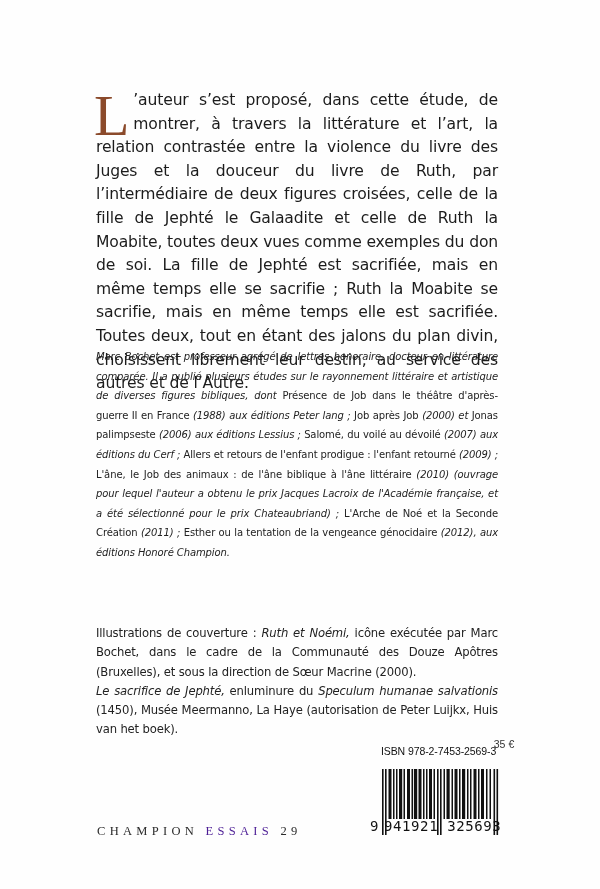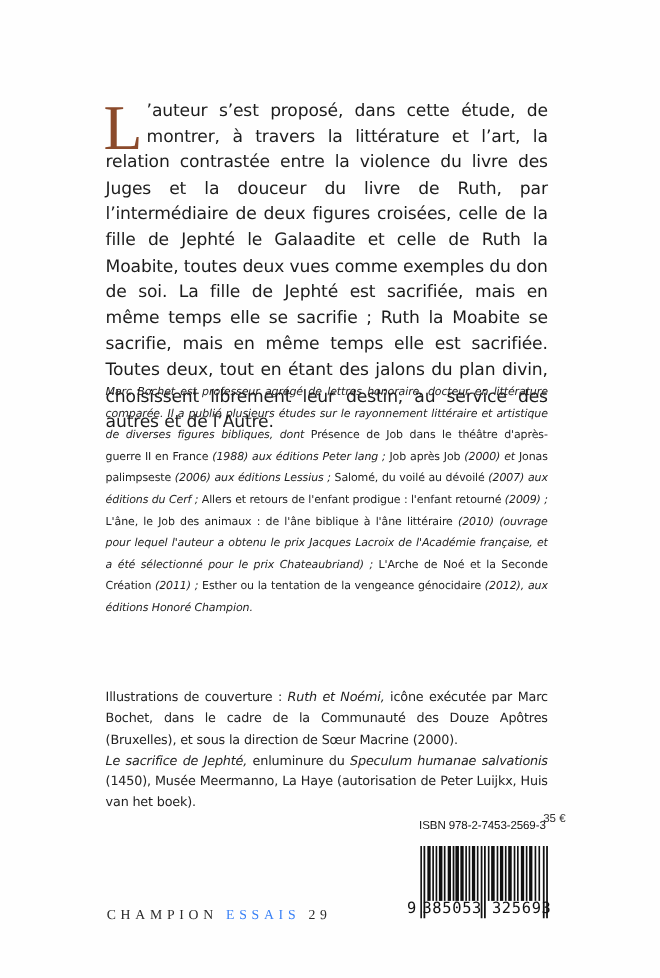--- a/index.html
+++ b/index.html
@@ -73,21 +73,21 @@
     background: transparent;
     white-space: nowrap;
   }
 
   .series {
     position: absolute; left: 97px; top: 824px;
     font-family: "Liberation Serif", serif;
     font-size: 12.5px; letter-spacing: 4.3px;
     white-space: nowrap; color: #2a2a2a;
   }
-  .series .s-accent { color: #3b82f6; }
+  .series .s-accent { color: #4c1d95; }
 </style>
 </head>
 <body>
 
 <div class="page">
 
   <div class="summary">
     <span class="dropcap">L</span><span>’auteur s’est proposé, dans cette étude, de montrer, à travers la littérature et l’art, la relation contrastée entre la violence du livre des Juges et la douceur du livre de Ruth, par l’intermédiaire de deux figures croisées, celle de la fille de Jephté le Galaadite et celle de Ruth la Moabite, toutes deux vues comme exemples du don de soi. La fille de Jephté est sacrifiée, mais en même temps elle se sacrifie ; Ruth la Moabite se sacrifie, mais en même temps elle est sacrifiée. Toutes deux, tout en étant des jalons du plan divin, choisissent librement leur destin, au service des autres et de l’Autre.</span>
   </div>
 
@@ -136,17 +136,17 @@
         <rect x="99" y="0" width="3" height="50"></rect>
         <rect x="104" y="0" width="1.5" height="50"></rect>
         <rect x="107.5" y="0" width="1.5" height="50"></rect>
 
         <rect x="111.5" y="0" width="1.6" height="66"></rect>
         <rect x="114.5" y="0" width="1.6" height="66"></rect>
       </g>
     </svg>
   </div>
   <div class="barcode-lead">9</div>
-  <div class="barcode-digits">385053 325693</div>
+  <div class="barcode-digits">941921 325693</div>
 
   <div class="series"><span>CHAMPION</span> <span class="s-accent">ESSAIS</span> <span>29</span></div>
 
 </div>
 
 </body></html>

